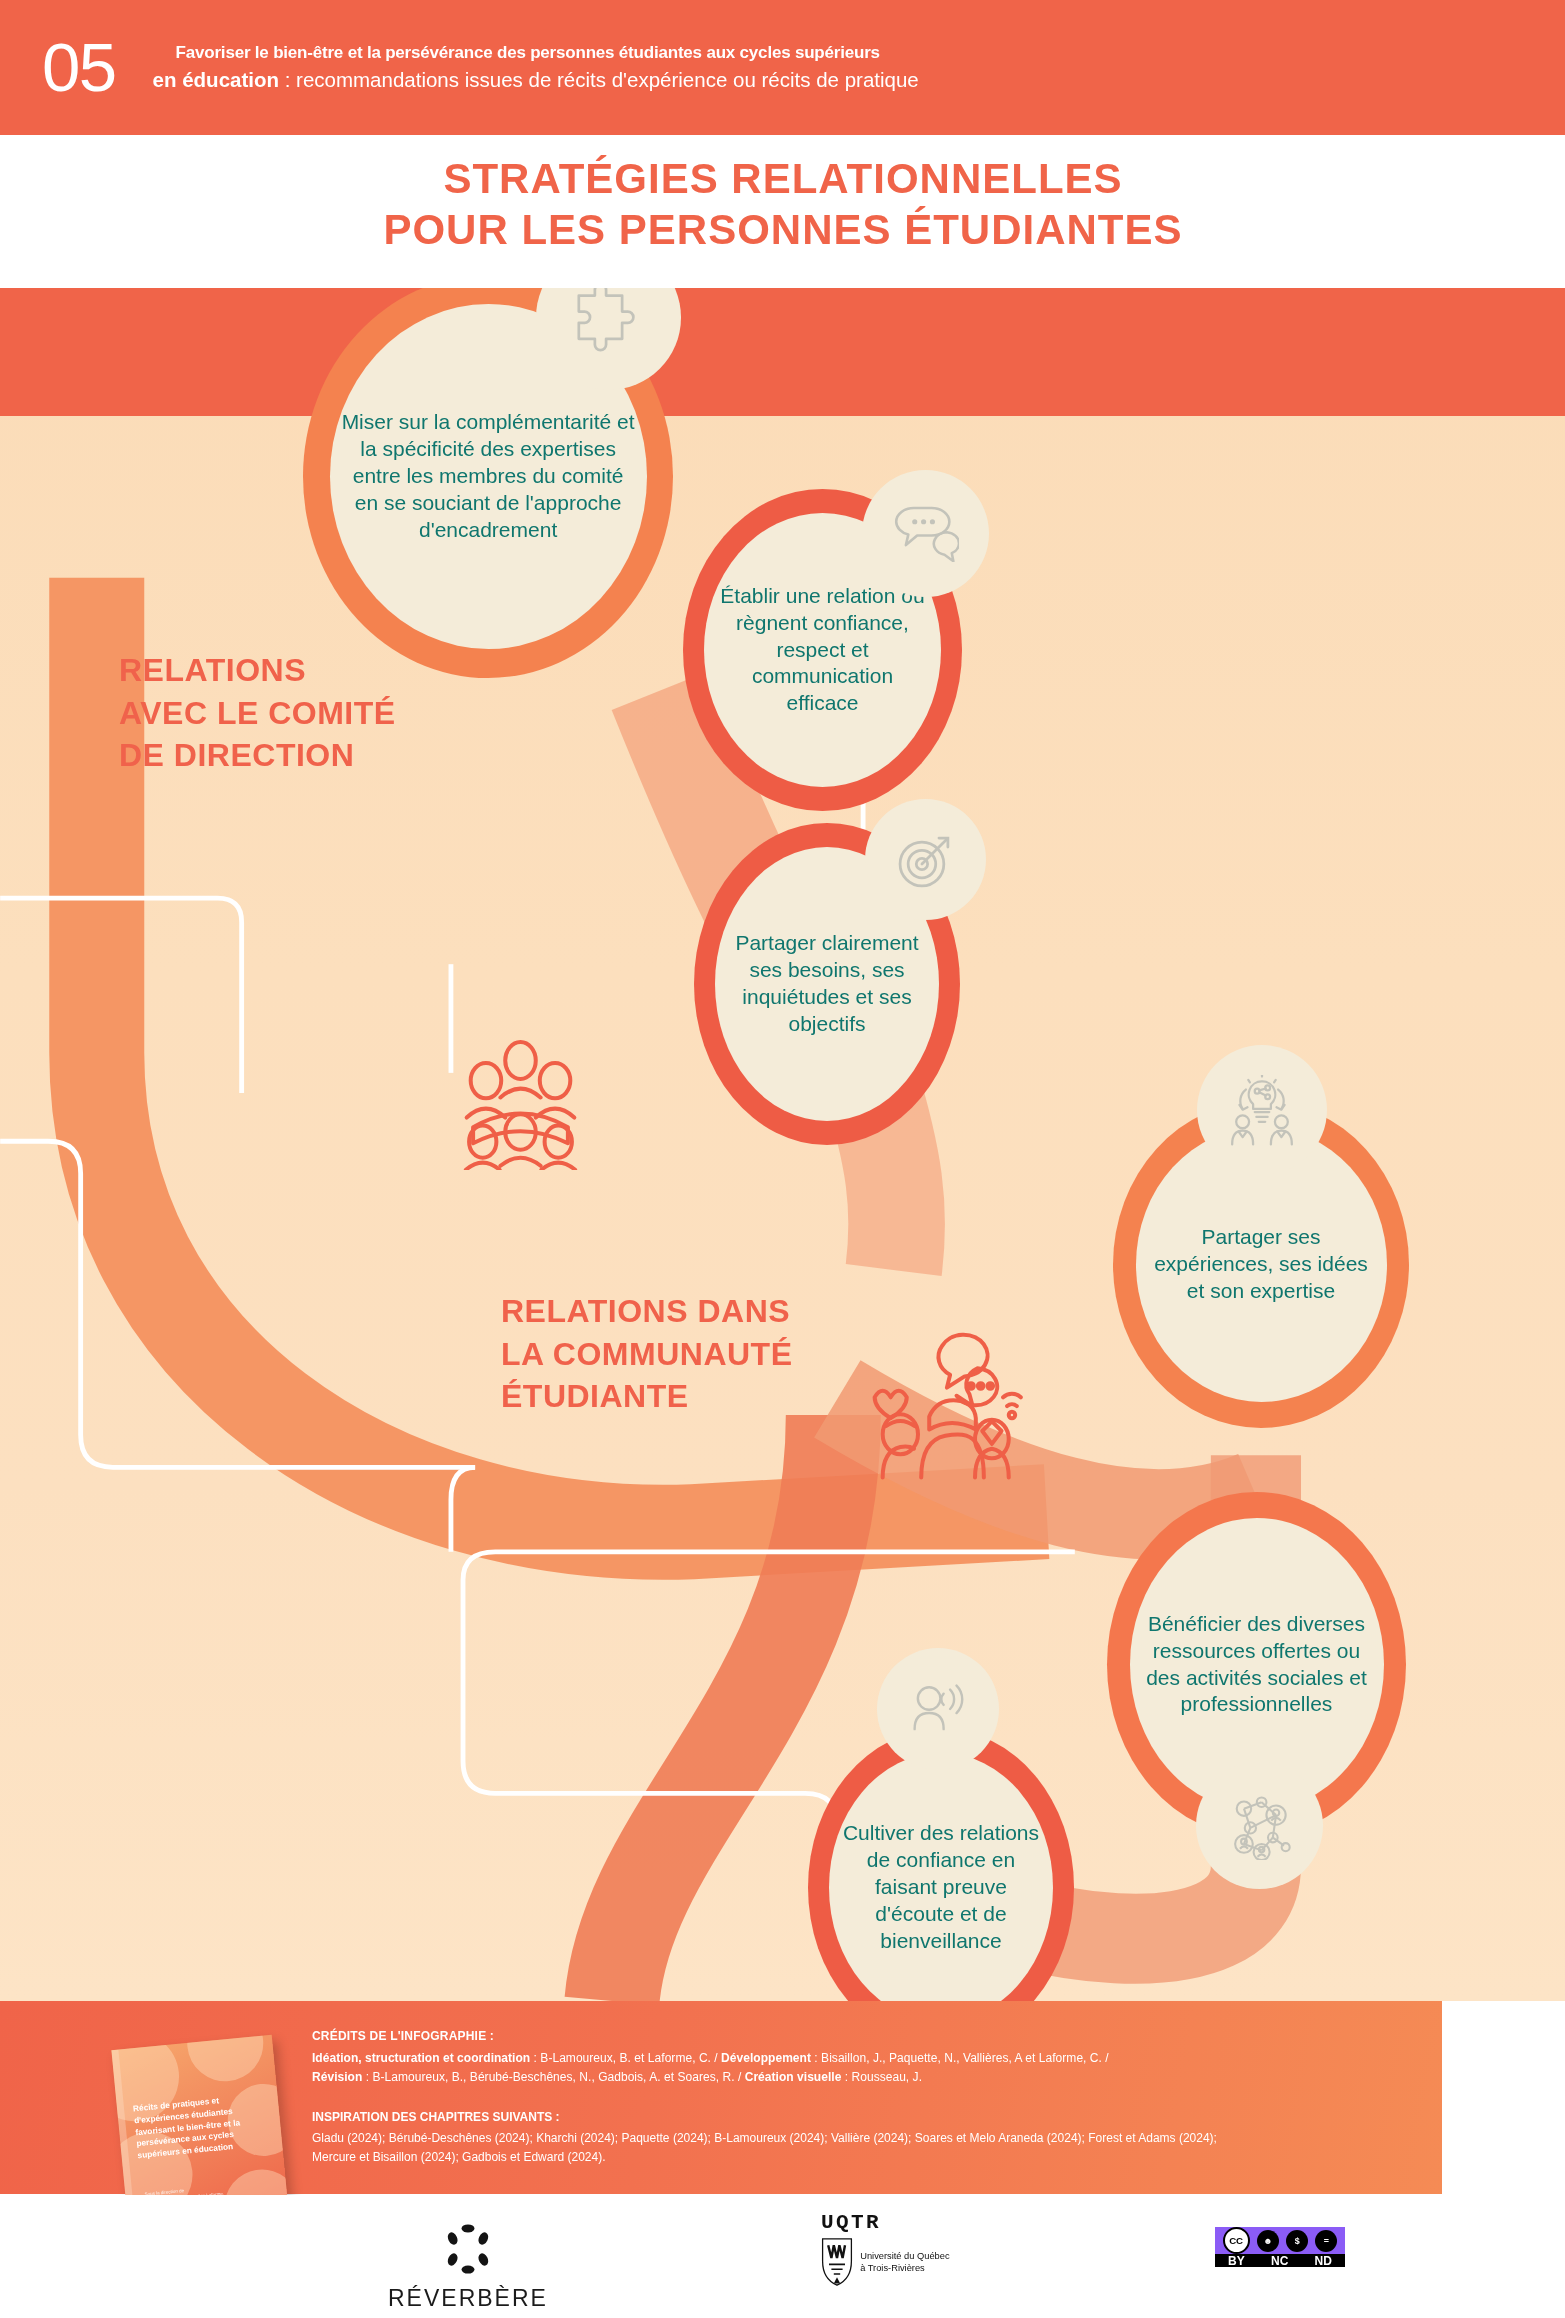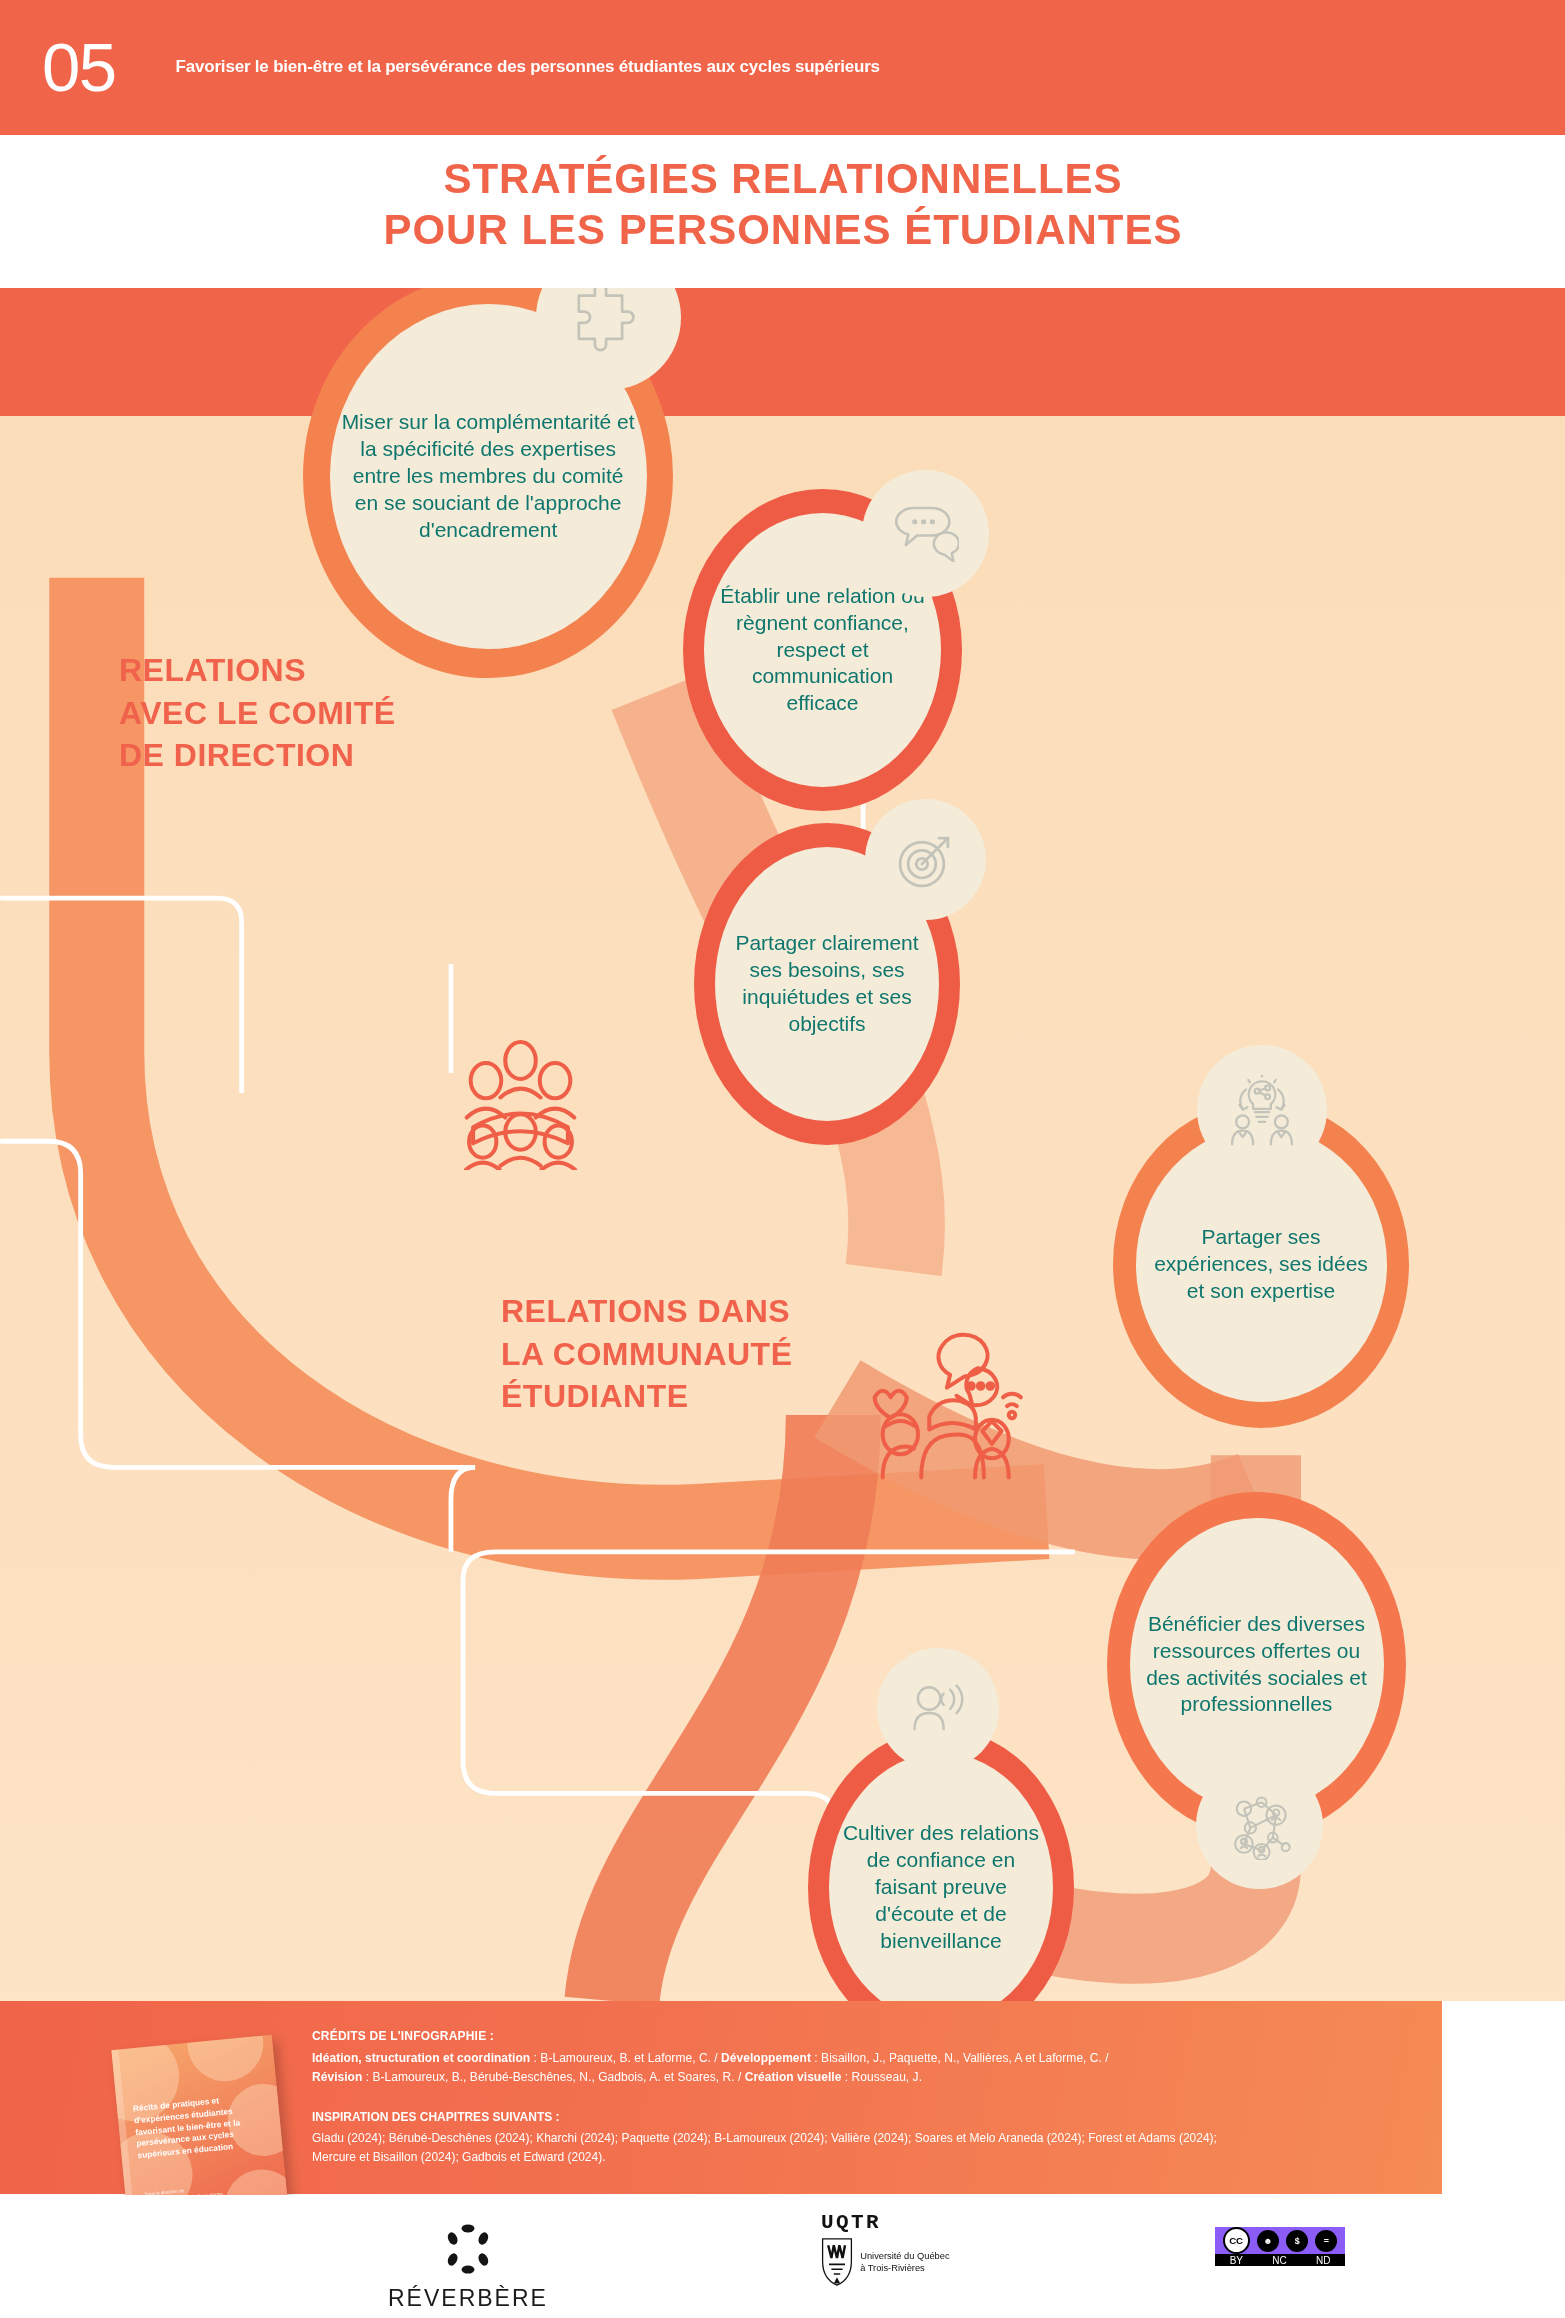--- a/index.html
+++ b/index.html
@@ -121,33 +121,34 @@
   .rev-logo { position:absolute; left:388px; top:29px; display:flex; align-items:center; gap:11.3px;flex-direction:column; }
   .rev-logo .mark { width:42px; height:50px; }
   .rev-logo .name { font-size:23px; letter-spacing:2px; color:#1b1b1b; font-weight:400; }
   .uqtr { position:absolute; left:821px; top:16px; width:193px; }
   .uqtr .uq-word { font-size:21px; letter-spacing:2.4px; color:#111; font-weight:bold; font-family:"Liberation Mono", monospace; }
   .uqtr .uq-row { display:flex; align-items:center; gap:7.2px; margin-top:3.2px; }
   .uqtr .uq-txt { font-size:9.3px; line-height:1.3; color:#111; }
   .cc { position:absolute; left:1215px; top:2227px; width:130px; height:39px; background:#8b5cf6; display:flex; flex-direction:column; }
   .cc .cc-top { flex:1; display:flex; align-items:center; justify-content:space-around; padding:0 4px; }
   .cc .cc-bot { height:13px; background:#000; display:flex; align-items:center; justify-content:space-around; }
-  .cc .cc-bot span { color:#fff; font-size:10px; font-weight:normal; }
+  .cc .cc-bot span { color:#fff; font-size:12px; font-weight:bold; }
   .cc .circ { width:22px; height:22px; border-radius:50%; background:#000; display:flex; align-items:center; justify-content:center; }
   .cc .circ span { color:#fff; font-size:8.9px; font-weight:bold; }
 </style>
 </head>
 <body>
 
 <div class="page">
 
   <div class="header-band">
     <div class="header-num">05</div>
     <div class="header-text">
       <div class="header-line1">Favoriser le bien-être et la persévérance des personnes étudiantes aux cycles supérieurs</div>
+      <div class="header-line2"><b>en éducation</b><span> : recommandations issues de récits d'expérience ou récits de pratique</span></div>
     </div>
   </div>
 
   <div class="title-block">
     <div class="title-l1">STRATÉGIES RELATIONNELLES</div>
     <div class="title-l2">POUR LES PERSONNES ÉTUDIANTES</div>
   </div>
 
   <div class="canvas">
     <div class="top-red-strip"></div>

